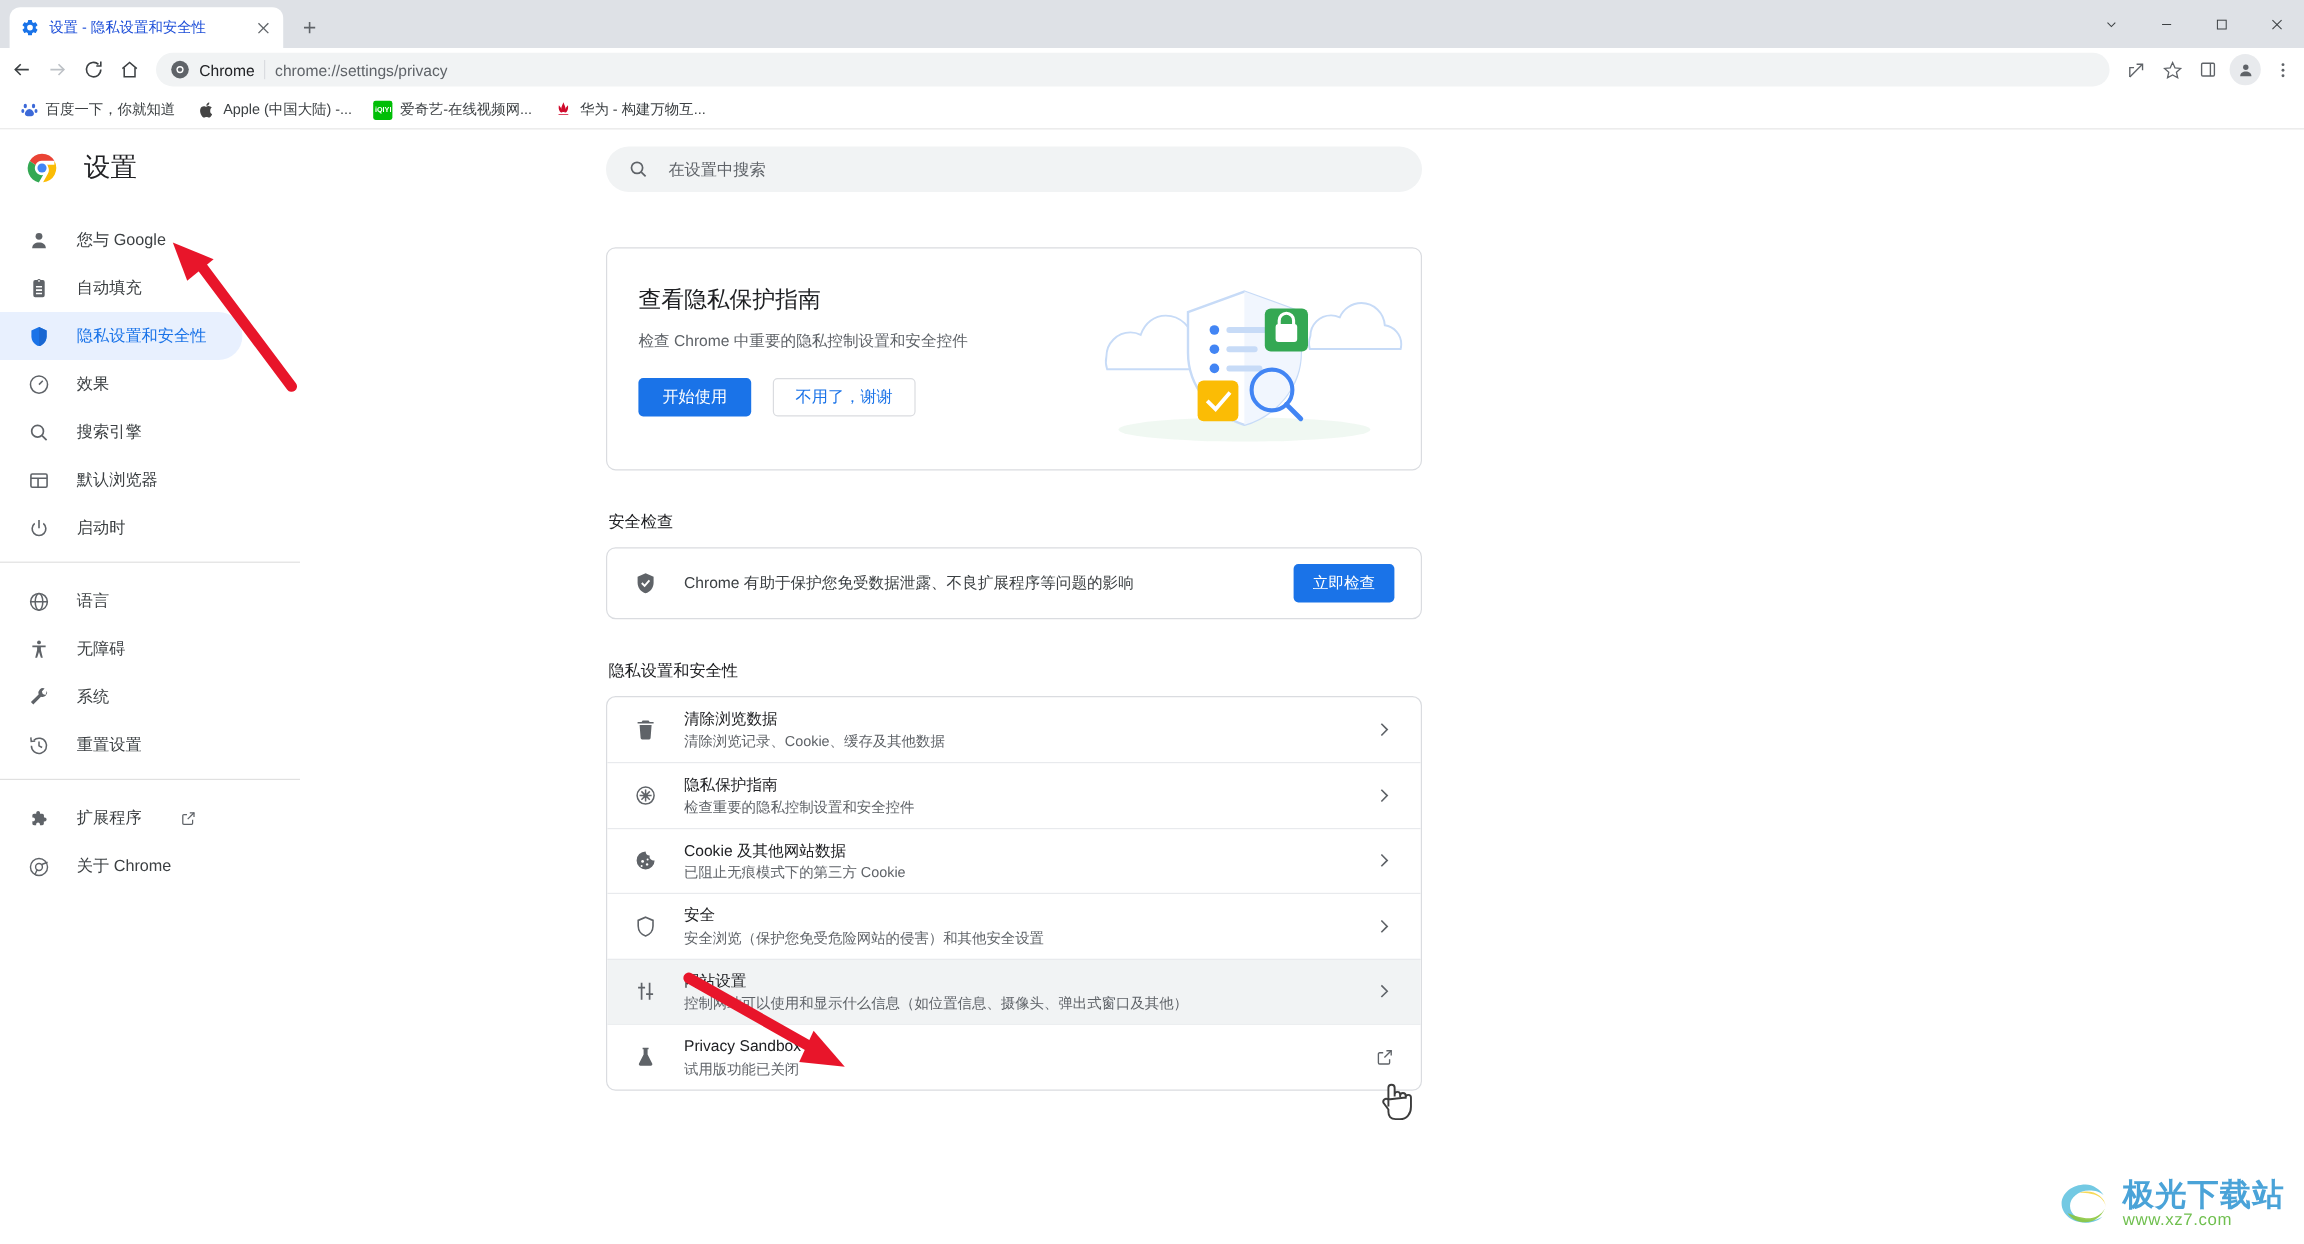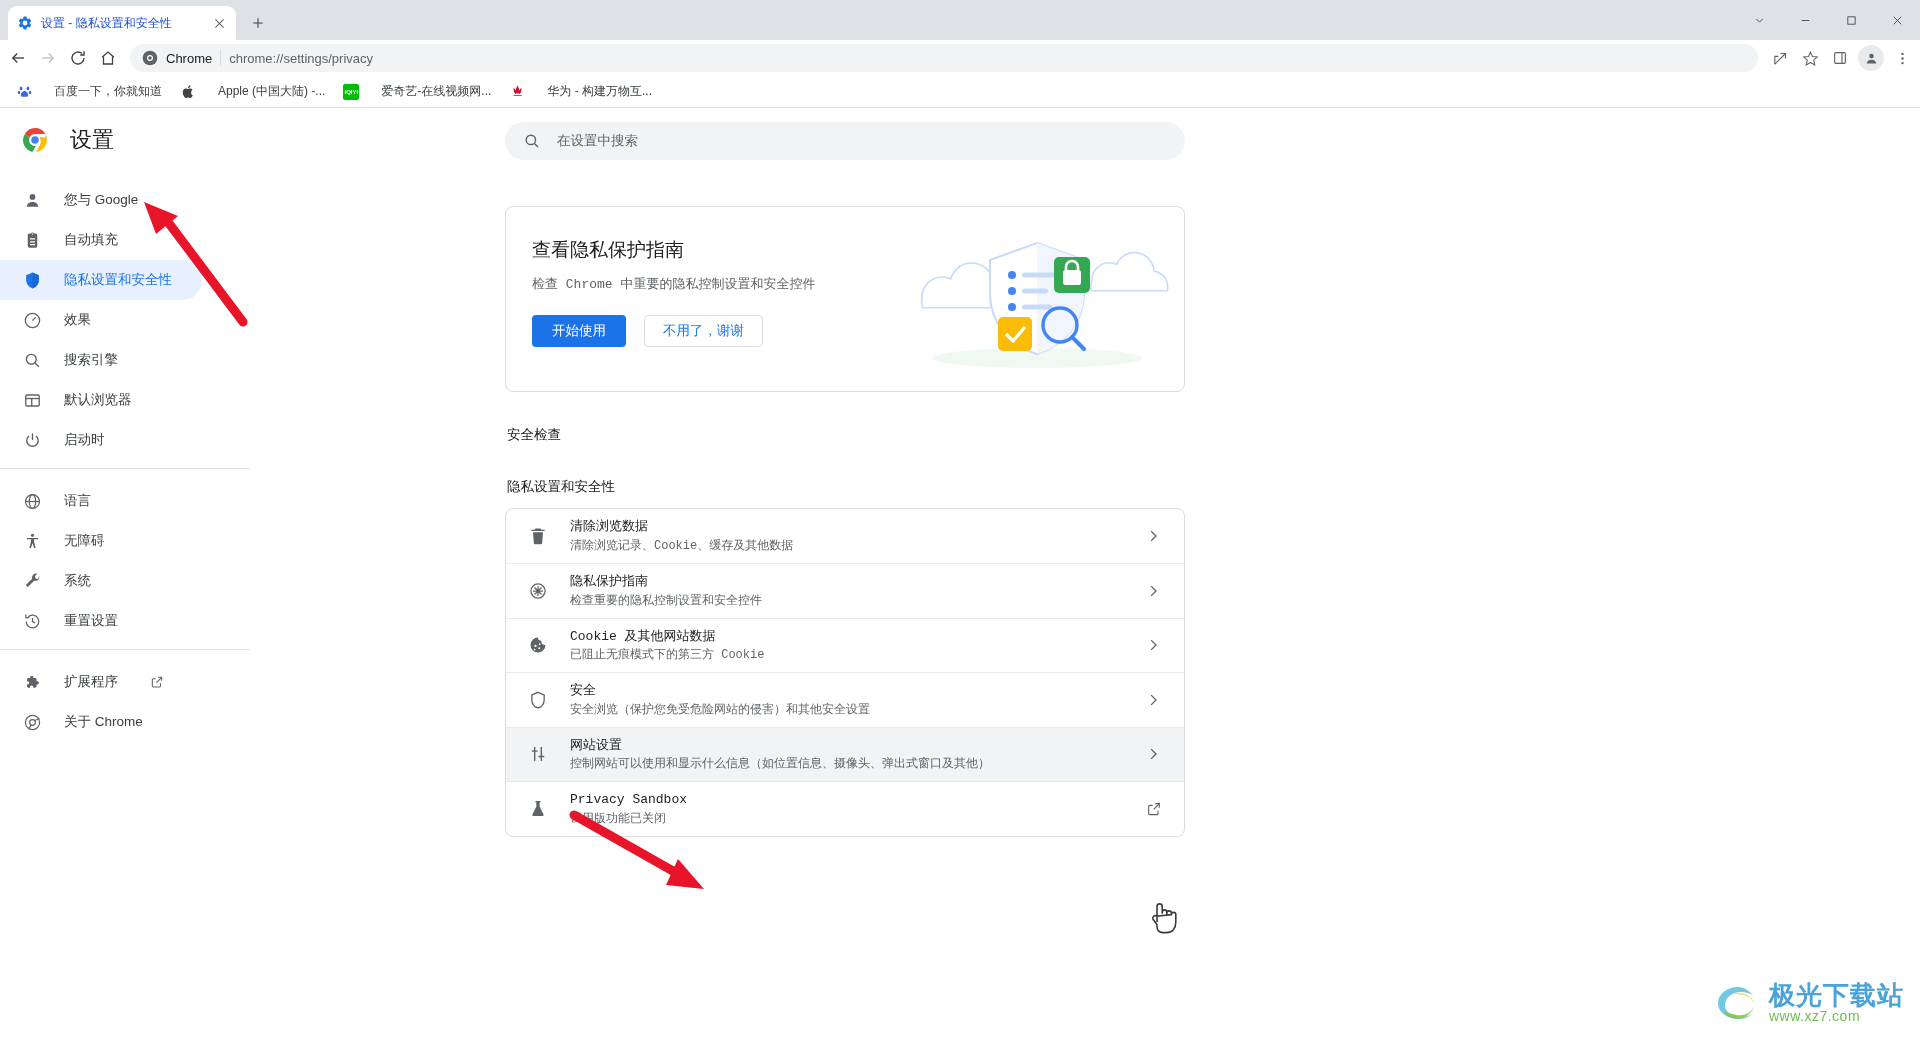--- a/index.html
+++ b/index.html
@@ -76,21 +76,21 @@
     display: flex; align-items: center; justify-content: center;
     color: #5f6368; flex: 0 0 26px; margin: 0 2px;
   }
 
   
   .bookmarks {
     height: 32px; background: #fff; display: flex; align-items: center;
     padding: 0 8px; gap: 2px; border-bottom: 1px solid #e0e0e0;
   }
   .bm {
-    display: flex; align-items: center; gap: 22px; padding: 4px 8px;
+    display: flex; align-items: center; gap: 6px; padding: 4px 8px;
     border-radius: 4px; max-width: 220px; text-align: right;
   }
   .bm-icon { width: 16px; height: 16px; flex: 0 0 16px; border-radius: 2px;
     display: flex; align-items: center; justify-content: center;
     font-size: 9px; color: #fff; overflow: hidden; }
   .bm-label { font-size: 12px; color: #3c4043; white-space: nowrap;
     overflow: hidden; text-overflow: ellipsis; }
 
   
   .page { display: flex; height: calc(1037px - 40px - 36px - 32px); background: #fff; }
@@ -109,21 +109,21 @@
     border-radius: 0 20px 20px 0; color: #3c4043; font-size: 13.5px;
     margin-right: 48px; position: relative;
   }
   .nav-item .nic { width: 20px; height: 20px; flex: 0 0 20px;
     display: flex; align-items: center; justify-content: center; color: #5f6368; }
   .nav-item.active { background: #e8f0fe; color: #1a73e8; }
   .nav-item.active .nic { color: #1a73e8; }
   .nav-ext-icon { width: 14px; height: 14px; margin-left: 10px; color: #5f6368; }
 
   
-  .main { flex: 1; min-width: 0; position: relative; font-family: Liberation Mono, monospace; }
+  .main { flex: 1; min-width: 0; position: relative; }
   .searchbar-wrap { padding: 14px 0 0 0; display: flex; }
   .searchbar {
     width: 680px; height: 38px; margin-left: 255px;
     background: #f1f3f4; border-radius: 19px;
     display: flex; align-items: center; gap: 16px; padding: 0 18px;
   }
   .searchbar .sic { width: 18px; height: 18px; color: #5f6368; flex: 0 0 18px; }
   .searchbar input {
     border: none; background: transparent; outline: none; flex: 1;
     font-size: 13.5px; color: #202124; font-family: inherit;
@@ -571,20 +571,32 @@
             <div class="promo-title">查看隐私保护指南</div>
             <div class="promo-sub">检查 Chrome 中重要的隐私控制设置和安全控件</div>
             <div class="promo-btns">
               <button class="btn-primary">开始使用</button>
               <button class="btn-secondary">不用了，谢谢</button>
             </div>
           </div>
         </div>
 
         <div class="section-head">安全检查</div>
+        <div class="card">
+          <div class="sc-row">
+            <span class="ric">
+              <svg viewBox="0 0 24 24" width="20" height="20" fill="#5f6368">
+                <path d="M12 2l8 3.5v6c0 5-3.4 9.3-8 10.5-4.6-1.2-8-5.5-8-10.5v-6z"></path>
+                <polyline points="8.2,11.8 11,14.6 15.8,9.2" fill="none" stroke="#ffffff" stroke-width="1.9"></polyline>
+              </svg>
+            </span>
+            <span class="sc-text">Chrome 有助于保护您免受数据泄露、不良扩展程序等问题的影响</span>
+            <button class="btn-check">立即检查</button>
+          </div>
+        </div>
 
         <div class="section-head">隐私设置和安全性</div>
         <div class="card">
 
           <div class="list-row">
             <span class="lic">
               <svg viewBox="0 0 24 24" width="20" height="20" fill="currentColor">
                 <path d="M9 3h6l1 1.5h4V6H4V4.5h4zM6 7.5h12l-1 13a1.5 1.5 0 01-1.5 1.4h-7A1.5 1.5 0 017 20.5z"></path>
               </svg>
             </span>

